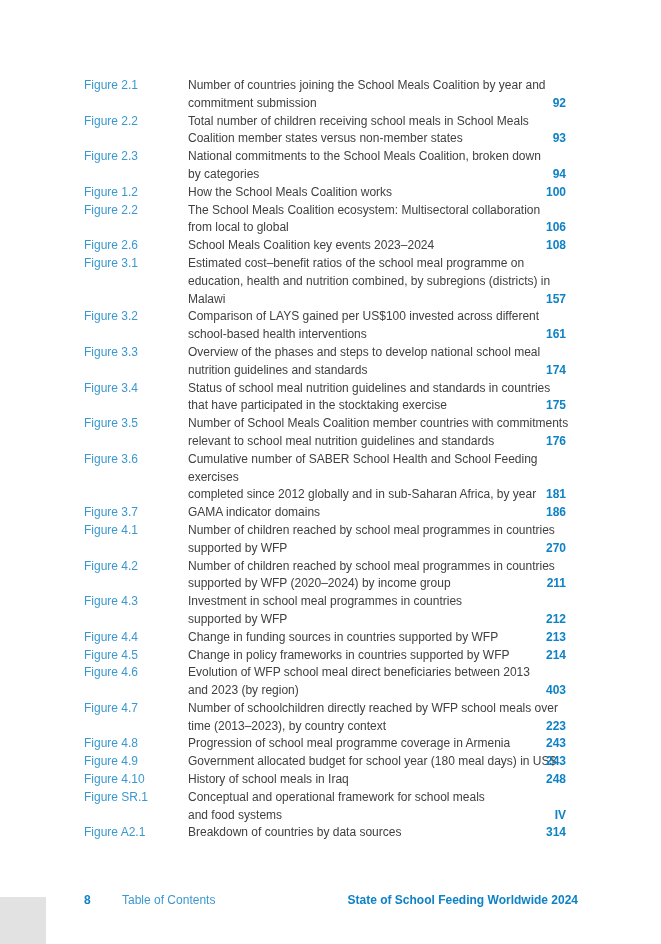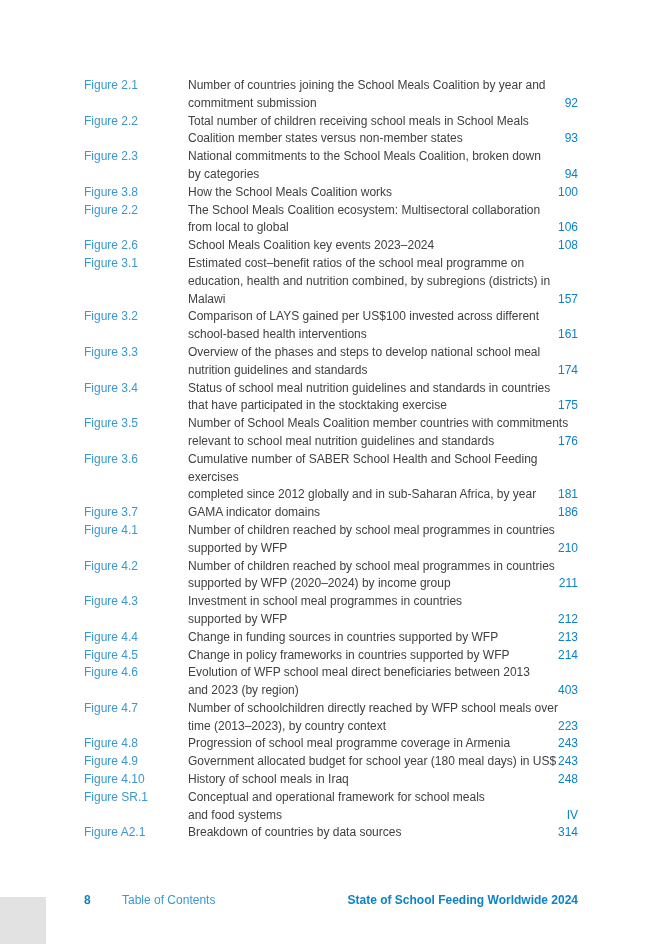--- a/index.html
+++ b/index.html
@@ -35,23 +35,23 @@
     white-space:nowrap;
   }
   .fig-title{
     flex:1 1 auto;
     color:var(--text-gray);
     white-space:pre-line;
     margin-left:34px;
   }
   .fig-page{
     position:absolute;
-    right:0;bottom:0;
+    right:12px;bottom:0;
     color:var(--page-blue);
-    font-weight:normal;
+    font-weight:bold;
   }
   .footer{
     position:absolute;
     left:84px;right:83px;top:893px;
     display:flex;
     align-items:baseline;
     font-size:12px;
     line-height:15px;
   }
   .footer-page-num{
@@ -97,21 +97,21 @@
     </div>
 
     <div class="toc-row">
       <span class="fig-label">Figure 2.3</span>
       <span class="fig-title">National commitments to the School Meals Coalition, broken down
 by categories</span>
       <span class="fig-page">94</span>
     </div>
 
     <div class="toc-row">
-      <span class="fig-label">Figure 3.8</span>
+      <span class="fig-label">Figure 1.2</span>
       <span class="fig-title">How the School Meals Coalition works</span>
       <span class="fig-page">100</span>
     </div>
 
     <div class="toc-row">
       <span class="fig-label">Figure 2.2</span>
       <span class="fig-title">The School Meals Coalition ecosystem: Multisectoral collaboration
 from local to global</span>
       <span class="fig-page">106</span>
     </div>
@@ -168,21 +168,21 @@
     <div class="toc-row">
       <span class="fig-label">Figure 3.7</span>
       <span class="fig-title">GAMA indicator domains</span>
       <span class="fig-page">186</span>
     </div>
 
     <div class="toc-row">
       <span class="fig-label">Figure 4.1</span>
       <span class="fig-title">Number of children reached by school meal programmes in countries
 supported by WFP</span>
-      <span class="fig-page">210</span>
+      <span class="fig-page">270</span>
     </div>
 
     <div class="toc-row">
       <span class="fig-label">Figure 4.2</span>
       <span class="fig-title">Number of children reached by school meal programmes in countries
 supported by WFP (2020–2024) by income group</span>
       <span class="fig-page">211</span>
     </div>
 
     <div class="toc-row">

